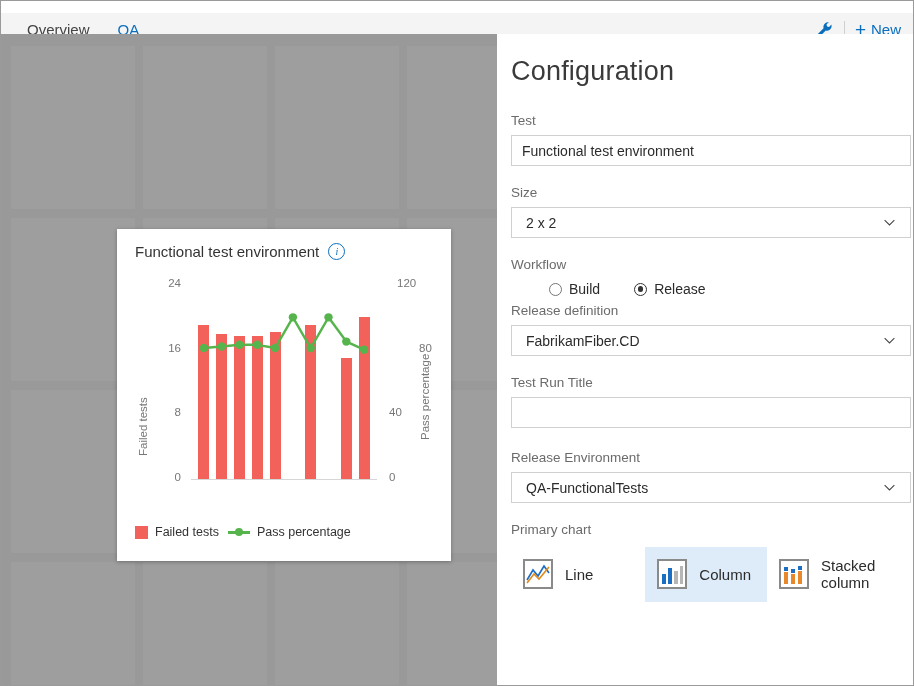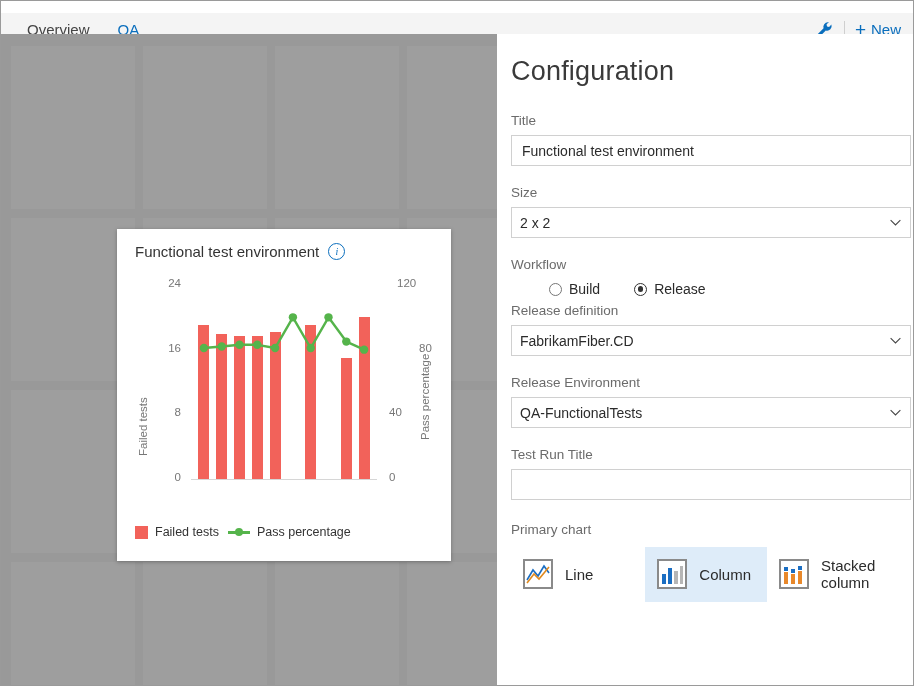--- a/index.html
+++ b/index.html
@@ -49,21 +49,21 @@
   .lg-line:before{content:"";position:absolute;left:0;top:4px;width:22px;height:2.5px;background:#55b44b;}
   .lg-line:after{content:"";position:absolute;left:7px;top:1px;width:8px;height:8px;border-radius:50%;background:#55b44b;}
 
   
   .panel{position:absolute;left:496px;top:33px;width:416px;height:652px;background:#fff;overflow:hidden;}
   .panel-inner{padding:22px 22px 0 14px;}
   .panel h1{margin:0 0 26px 0;font-size:27px;font-weight:300;color:#3a3a3a;letter-spacing:.2px;}
   .field{margin-bottom:19px;}
   .flabel{font-size:13.5px;color:#6b6b6b;margin-bottom:7px;}
   .finput{box-sizing:border-box;width:400px;height:31px;border:1px solid #d0d0d0;background:#fff;font-size:14px;color:#2b2b2b;padding:0 10px;display:flex;align-items:center;outline:none;font-family:inherit;}
-  .fselect{box-sizing:border-box;width:400px;height:31px;border:1px solid #d0d0d0;background:#fff;font-size:14px;color:#2b2b2b;padding:0 8px;display:flex;align-items:center;justify-content:space-between;cursor:pointer;}
+  .fselect{box-sizing:border-box;width:400px;height:31px;border:1px solid #d0d0d0;background:#fff;font-size:14px;color:#2b2b2b;padding:0 14px;display:flex;align-items:center;justify-content:space-between;cursor:pointer;}
   .chev{width:13px;height:13px;flex:none;}
   .radios{display:flex;align-items:center;gap:34px;padding-left:38px;margin-top:9px;}
   .radio{display:flex;align-items:center;gap:7px;font-size:14px;color:#2b2b2b;cursor:pointer;}
   .rdot{width:13px;height:13px;border:1.3px solid #767676;border-radius:50%;box-sizing:border-box;position:relative;flex:none;}
   .rdot.sel{border-color:#333;}
   .rdot.sel:after{content:"";position:absolute;left:2.5px;top:2.5px;width:5.5px;height:5.5px;border-radius:50%;background:#333;}
   .chartopts{display:flex;align-items:stretch;gap:0;margin-top:10px;}
   .copt{display:flex;align-items:center;gap:12px;padding:10px 16px 10px 12px;cursor:pointer;}
   .copt.sel{background:#deecf9;margin-left:36px;}
   .copt .ctxt{font-size:15px;color:#2b2b2b;line-height:1.15;}
@@ -178,21 +178,21 @@
         <span>Pass percentage</span>
       </span>
     </div>
   </div>
 
   <div class="panel">
     <div class="panel-inner">
       <h1>Configuration</h1>
 
       <div class="field">
-        <div class="flabel">Title</div>
+        <div class="flabel">Test</div>
         <input class="finput" value="Functional test environment" style="">
       </div>
 
       <div class="field">
         <div class="flabel">Size</div>
         <div class="fselect">
           <span>2 x 2</span>
           <svg class="chev" viewBox="0 0 16 16">
               <path d="M2 5l6 6 6-6" fill="none" stroke="#444" stroke-width="1.3"></path>
             </svg>
@@ -216,33 +216,33 @@
       <div class="field">
         <div class="flabel">Release definition</div>
         <div class="fselect">
           <span>FabrikamFiber.CD</span>
           <svg class="chev" viewBox="0 0 16 16">
               <path d="M2 5l6 6 6-6" fill="none" stroke="#444" stroke-width="1.3"></path>
             </svg>
         </div>
       </div>
 
+      <div class="field" style="margin-bottom:22px;">
+        <div class="flabel">Test Run Title</div>
+        <input class="finput" placeholder="" style="">
+      </div>
+
       <div class="field">
         <div class="flabel">Release Environment</div>
         <div class="fselect">
           <span>QA-FunctionalTests</span>
           <svg class="chev" viewBox="0 0 16 16">
               <path d="M2 5l6 6 6-6" fill="none" stroke="#444" stroke-width="1.3"></path>
             </svg>
         </div>
-      </div>
-
-      <div class="field" style="margin-bottom:22px;">
-        <div class="flabel">Test Run Title</div>
-        <input class="finput" placeholder="" style="">
       </div>
 
       <div class="field">
         <div class="flabel">Primary chart</div>
         <div class="chartopts">
 
           <div class="copt">
             <span class="cicon">
               <svg viewBox="0 0 26 26" width="26" height="26">
                   <polyline points="2,19 8,9 13,15 19,5 24,12" fill="none" stroke="#1b6ec2" stroke-width="1.6"></polyline>

